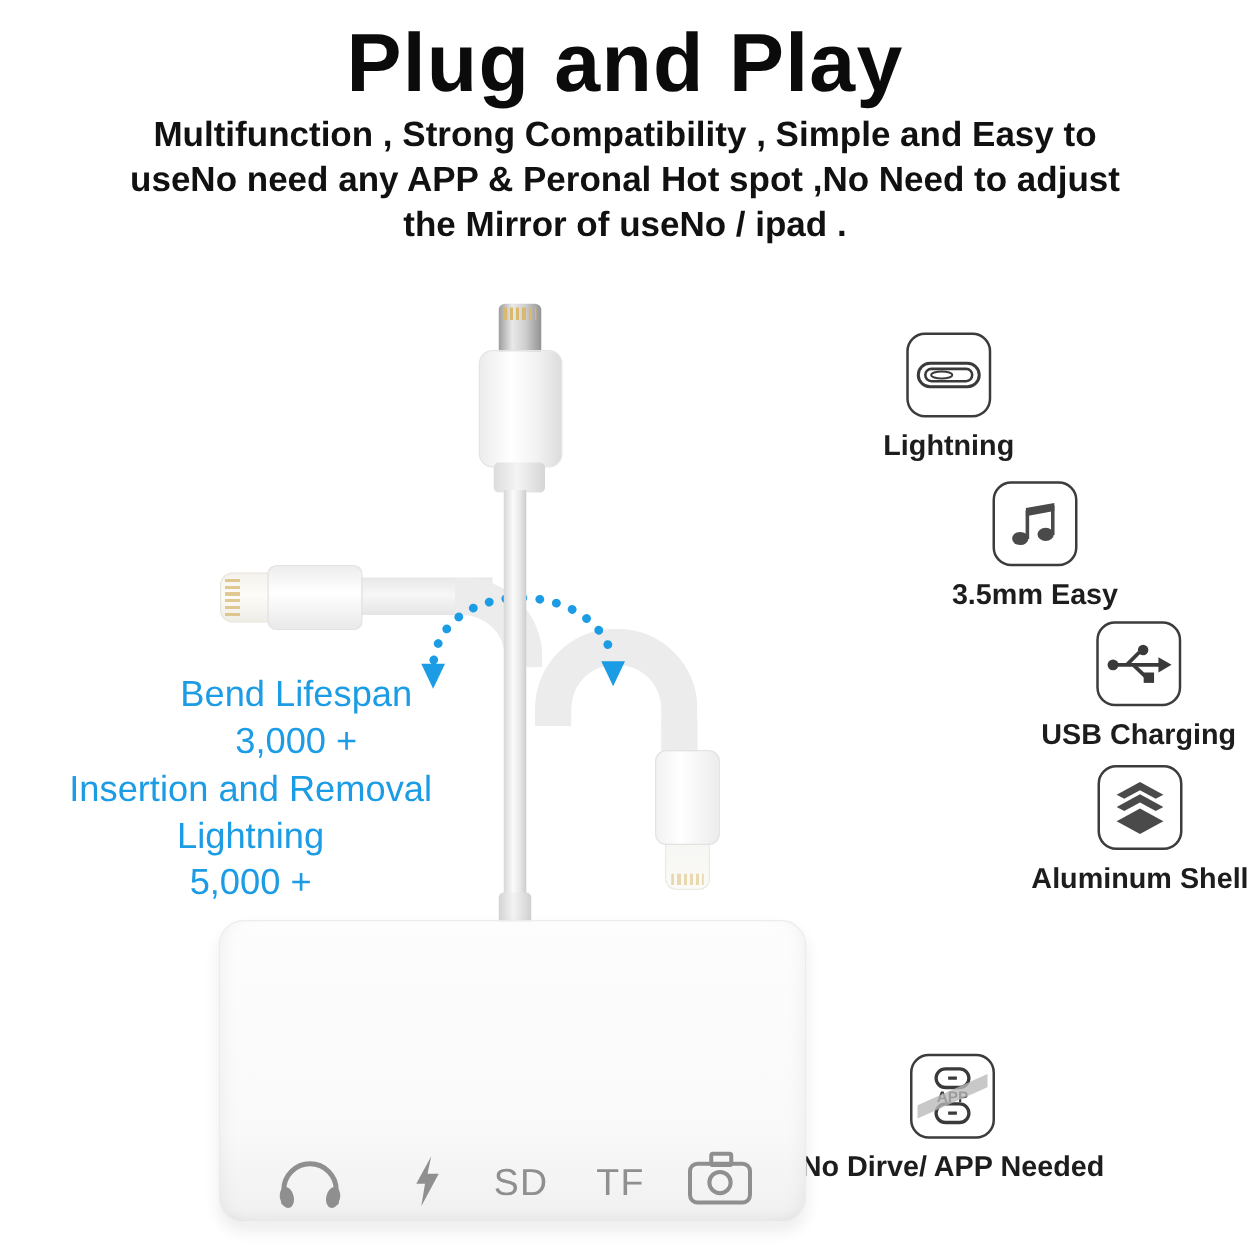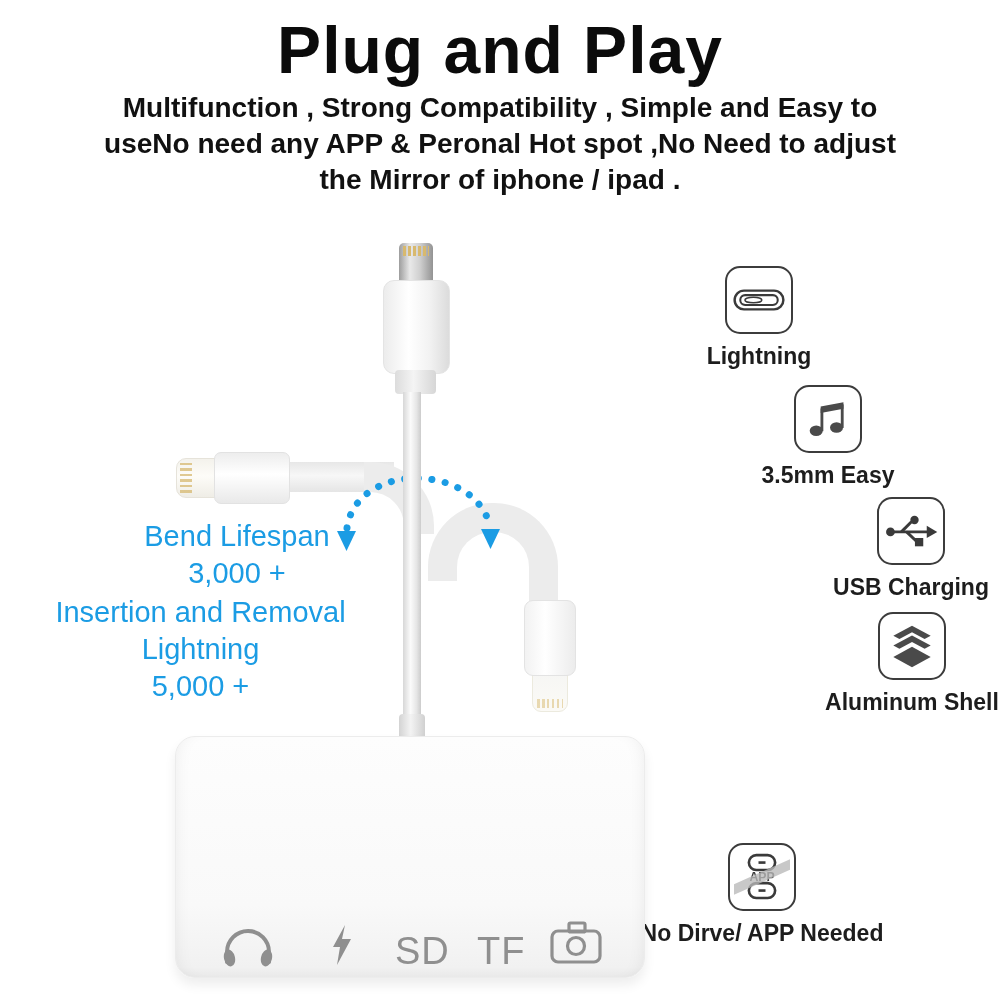--- a/index.html
+++ b/index.html
@@ -11,21 +11,21 @@
   
   .title{
     top:12px;left:0;width:1000px;text-align:center;
     font-size:66px;font-weight:700;color:#0b0b0b;letter-spacing:1px;
   }
   .subtitle{
     top:90px;left:0;width:1000px;text-align:center;
     font-size:28px;font-weight:700;color:#111;line-height:36px;
   }
   
-  .blue-note{color:var(--accent-blue,#1b9ce4);font-size:29px;line-height:37px;text-align:center;}
+  .blue-note{color:var(--accent-blue,#1b9ce4);font-size:29px;line-height:37px;text-align:center;margin-top:20px;}
   .note-bend{top:518px;left:112px;width:250px;}
   .note-insert{top:594px;left:8px;width:385px;}
   
   .feature{width:220px;display:flex;flex-direction:column;align-items:center;}
   .icon-box{
     width:68px;height:68px;box-sizing:border-box;border:2.5px solid #3c3c3c;
     border-radius:15px;background:#fff;display:flex;align-items:center;justify-content:center;
   }
   .feature-label{margin-top:9px;font-size:23px;font-weight:700;color:#1d1d1d;white-space:nowrap;}
   .f1{left:649px;top:266px;} .f2{left:718px;top:385px;} .f3{left:801px;top:497px;}
@@ -96,33 +96,33 @@
   .arc-overlay{left:0;top:0;z-index:30;pointer-events:none;}
   
   .adapter{
     left:175px;top:736px;width:468px;height:240px;border-radius:20px;z-index:50;
     background:linear-gradient(180deg,#fdfdfd 0%,#f9f9f9 70%,#f1f1f1 96%,#e9e9e9);
     border:1px solid #ececec;
     box-shadow:0 7px 12px rgba(0,0,0,.07), inset 12px 0 18px -14px rgba(0,0,0,.08), inset -12px 0 18px -14px rgba(0,0,0,.08);
   }
   .adapter .port{position:absolute;}
   .port-label{
-    font-size:38px;color:var(--port-icon-gray,#8f8f8f);letter-spacing:1px;font-weight:400;
+    font-size:30px;color:var(--port-icon-gray,#8f8f8f);letter-spacing:1px;font-weight:400;
   }
 </style>
 </head>
 <body>
 
 <div class="canvas">
 
   <div class="abs title">Plug and Play</div>
   <div class="abs subtitle">
     <div>Multifunction , Strong Compatibility , Simple and Easy to</div>
     <div>useNo need any APP &amp; Peronal Hot spot ,No Need to adjust</div>
-    <div>the Mirror of iphone / ipad .</div>
+    <div>the Mirror of useNo / ipad .</div>
   </div>
 
   <div class="abs blue-note note-bend">
     <div>Bend Lifespan</div>
     <div>3,000 +</div>
   </div>
   <div class="abs blue-note note-insert">
     <div>Insertion and Removal Lightning</div>
     <div>5,000 +</div>
   </div>

